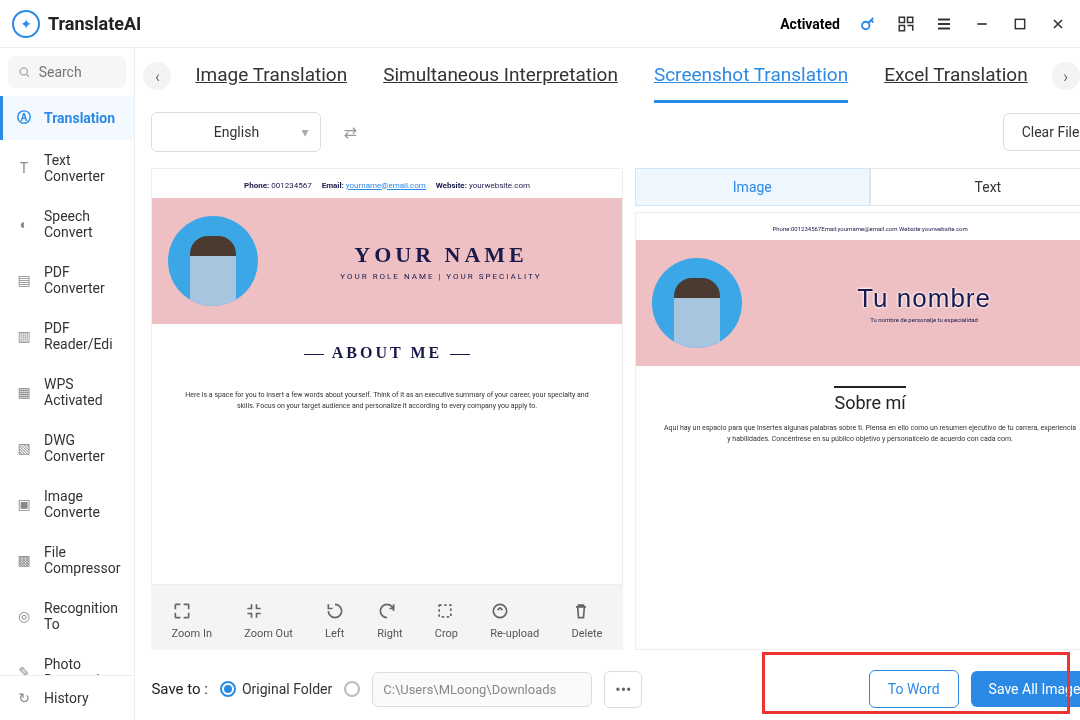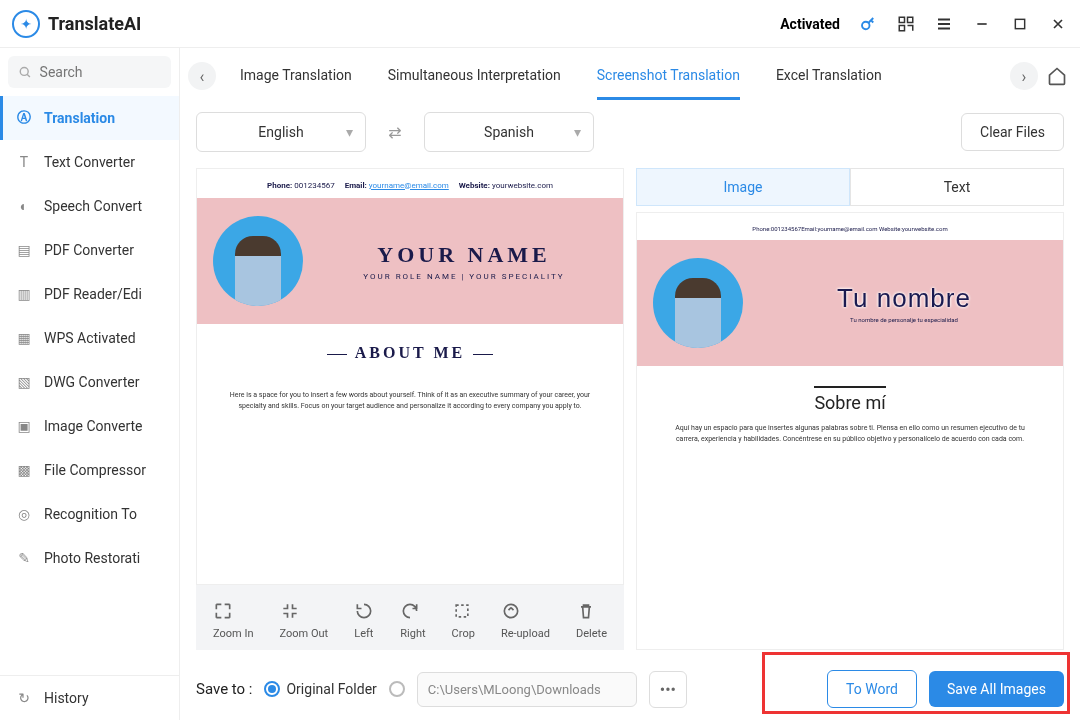--- a/index.html
+++ b/index.html
@@ -20,21 +20,21 @@
 .nav { flex:1; overflow:hidden; }
 .nav-item { display:flex; align-items:center; gap:10px; padding:12px 14px; font-size:14px; color:#333; cursor:pointer; }
 .nav-item.active { color:#2b8ae6; font-weight:700; border-left:3px solid #2b8ae6; background:#f3f9ff; padding-left:11px; }
 .nav-ico { width:20px; height:20px; display:flex; align-items:center; justify-content:center; color:#888; flex-shrink:0; }
 .nav-item.active .nav-ico { color:#2b8ae6; }
 .history { border-top:1px solid #eee; }
 .main { flex:1; display:flex; flex-direction:column; }
 .tabs-row { display:flex; align-items:center; height:56px; padding:0 8px; gap:4px; }
 .chev { width:28px; height:28px; border-radius:50%; background:#f2f3f4; display:flex; align-items:center; justify-content:center; cursor:pointer; color:#666; }
 .tabs { flex:1; display:flex; gap:36px; padding:0 20px; }
-.tab { font-size:14px; color:#333; padding:14px 0; cursor:pointer; white-space:nowrap; }
+.tab { font-size:19px; color:#333; padding:14px 0; cursor:pointer; white-space:nowrap;text-decoration:underline; }
 .tab.active { color:#2b8ae6; border-bottom:3px solid #2b8ae6; }
 .home-ico { width:30px; height:30px; display:flex; align-items:center; justify-content:center; color:#555; cursor:pointer; }
 .lang-row { display:flex; align-items:center; gap:14px; padding:8px 16px 16px; }
 .sel { width:170px; height:40px; border:1px solid #ddd; border-radius:6px; display:flex; align-items:center; justify-content:center; gap:10px; font-size:14px; color:#333; cursor:pointer; position:relative; }
 .sel::after { content:"▾"; color:#aaa; position:absolute; right:12px; }
 .swap { width:30px; color:#999; text-align:center; cursor:pointer; }
 .lang-spacer { flex:1; }
 .btn-primary { background:#2b8ae6; color:#fff; border:none; border-radius:6px; padding:10px 18px; font-size:14px; cursor:pointer; }
 .btn-primary.dim { opacity:.45; }
 .btn-outline { background:#fff; border:1px solid #ddd; border-radius:6px; padding:10px 18px; font-size:14px; color:#333; cursor:pointer; }
@@ -201,23 +201,20 @@
             <path d="M3 11l9-8 9 8v10a1 1 0 01-1 1H4a1 1 0 01-1-1z"></path>
           </svg>
         </div>
     </div>
 
     <div class="lang-row">
       <div class="sel">
           <span>English</span>
         </div>
       <div class="swap">⇄</div>
-      <div class="sel">
-          <span>Spanish</span>
-        </div>
       <div class="lang-spacer"></div>
       <button class="btn-outline">Clear Files</button>
     </div>
 
     <div class="panels">
       <div class="panel-left">
         <div class="preview">
           <div class="doc-header">
             <b>Phone:</b> <span>001234567</span>&nbsp;&nbsp;&nbsp;&nbsp;
             <b>Email:</b> <a>yourname@email.com</a>&nbsp;&nbsp;&nbsp;&nbsp;

